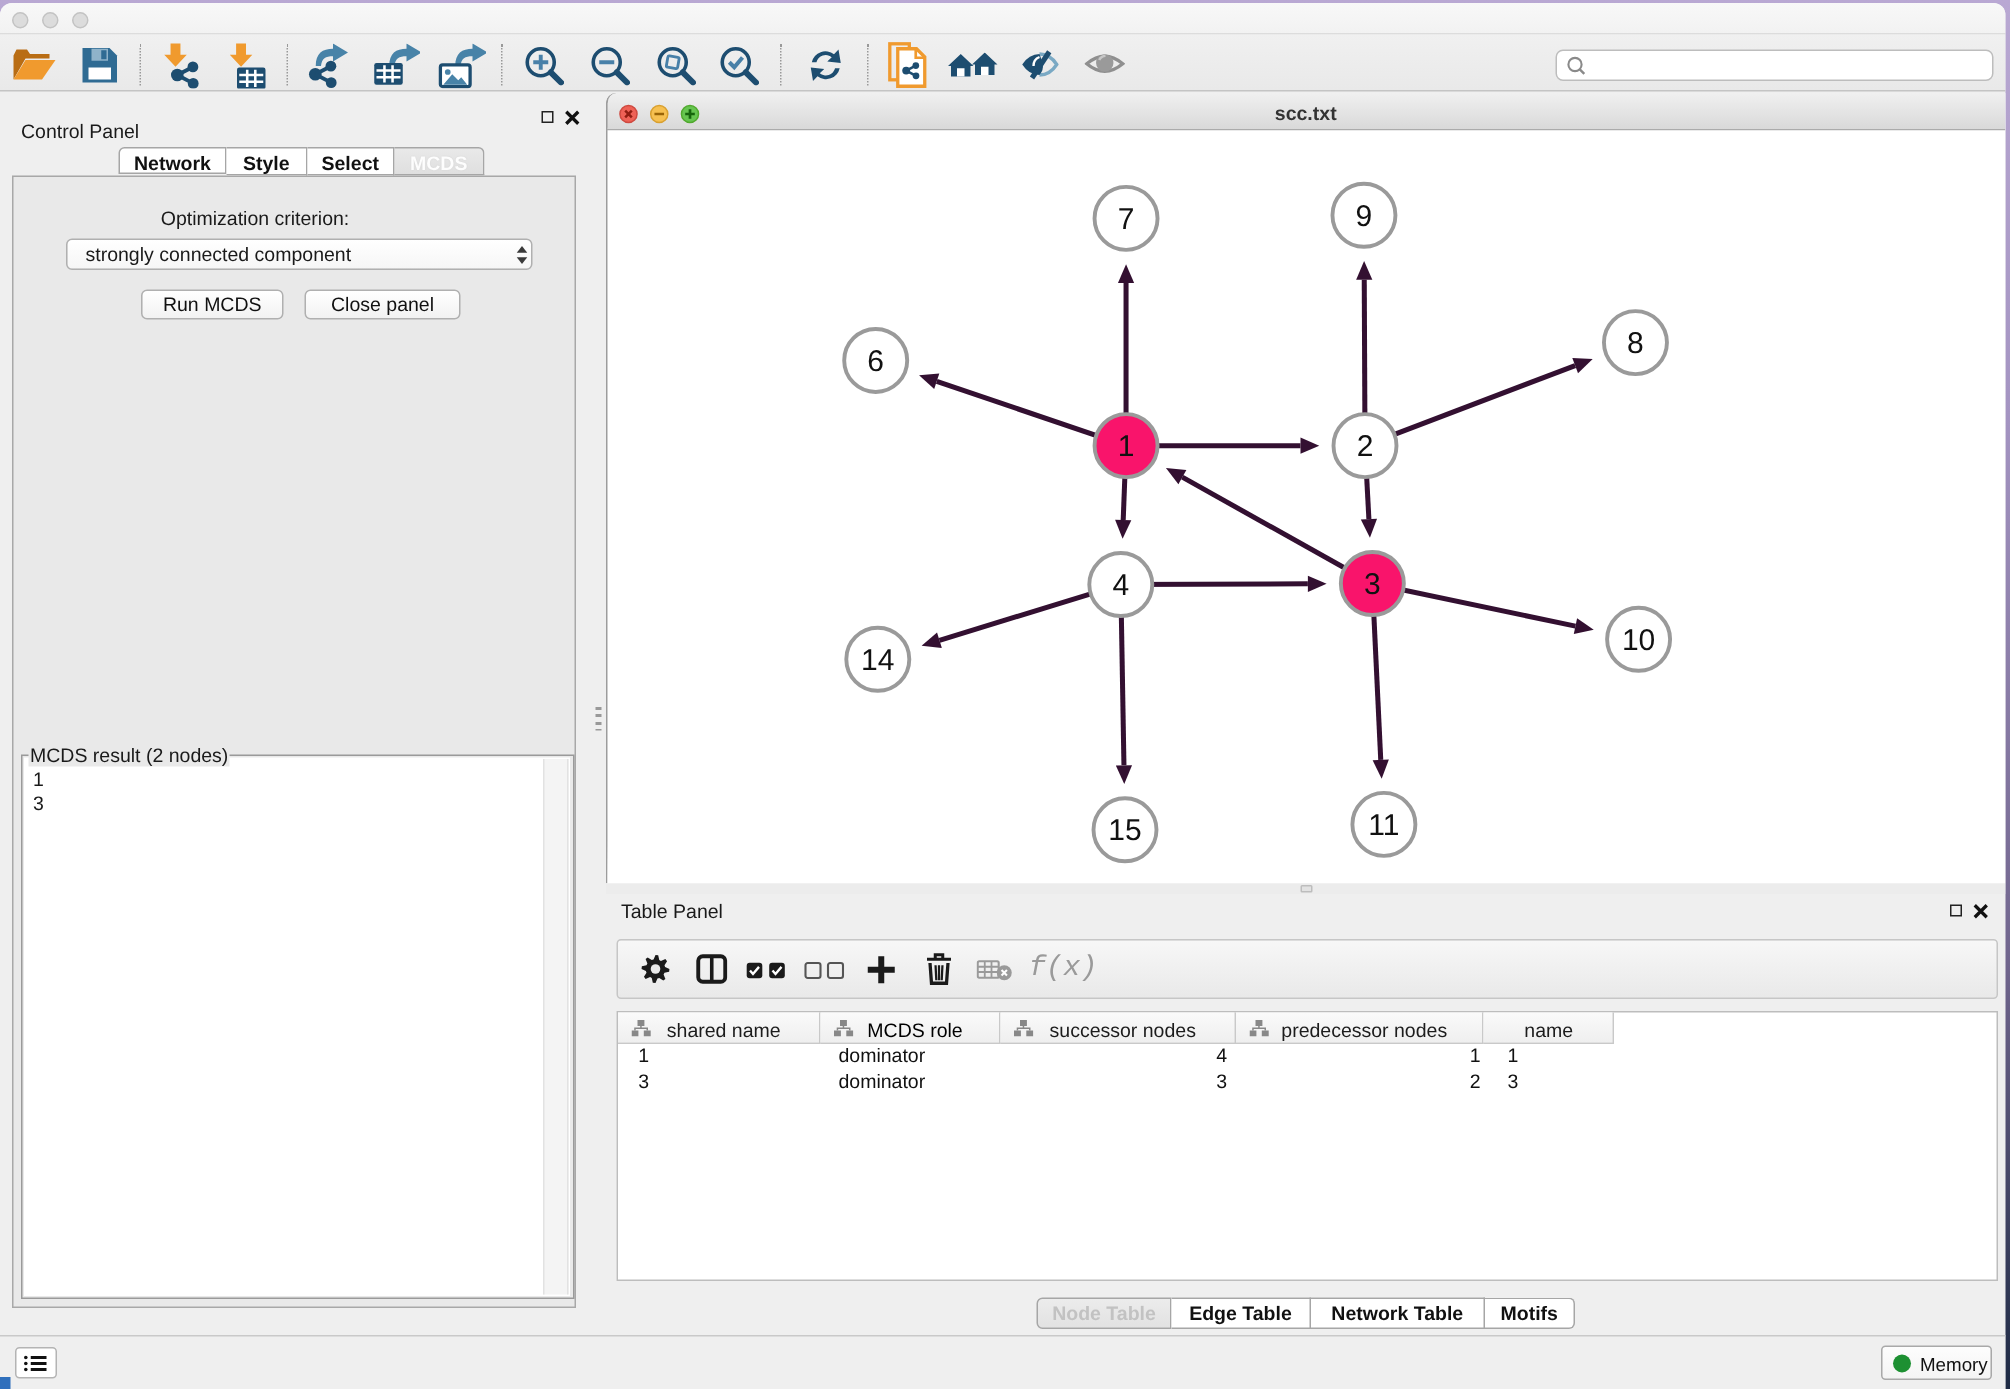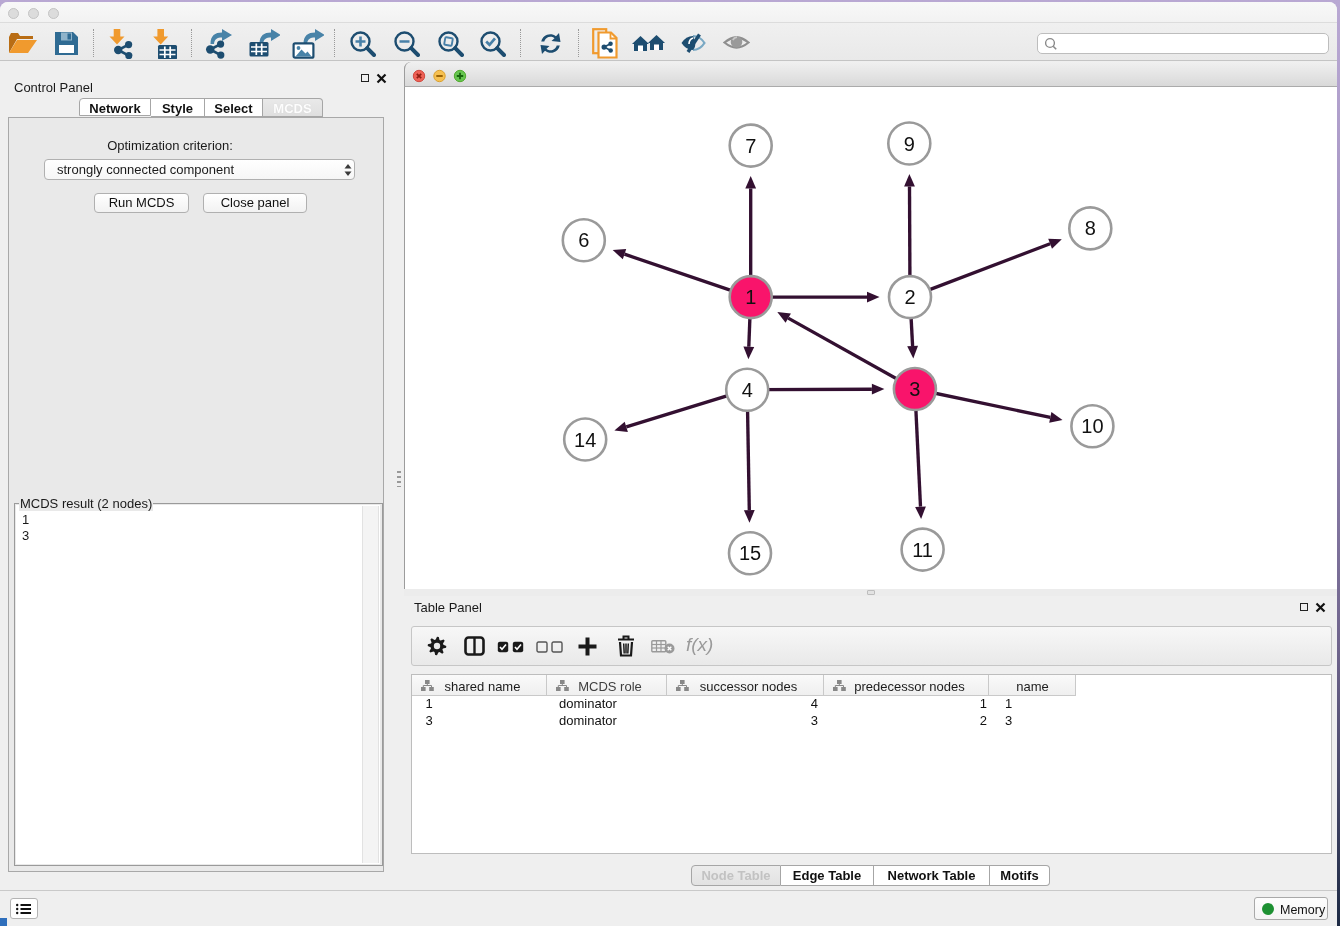--- a/index.html
+++ b/index.html
@@ -188,20 +188,21 @@
 <div class="abs" style="left:16px;top:505px;width:364px;height:359px;background:#fff;"></div>
 <div class="abs" style="left:362px;top:506px;width:17px;height:357px;background:#f4f4f4;border-left:1px solid #e2e2e2;border-right:1px solid #e2e2e2;"></div>
 <div class="abs t13" style="left:19px;top:496px;background:#e9e9e9;padding:0 1px;">MCDS result (2 nodes)</div>
 <div class="abs t13" style="left:22px;top:512px;">1</div>
 <div class="abs t13" style="left:22px;top:528px;">3</div>
 
 <div class="abs" style="left:397px;top:471px;width:4px;height:16px;background:repeating-linear-gradient(#999 0 2px,#efefef 2px 5px);"></div>
 
 <div class="abs" style="left:404px;top:62px;width:933px;height:527px;background:#fff;border-left:1px solid #9c9c9c;border-radius:7px 0 0 0;"></div>
 <div class="abs" style="left:404px;top:62px;width:933px;height:25px;background:linear-gradient(#f0f0f0,#d9d9d9);border-bottom:1px solid #ababab;border-left:1px solid #9c9c9c;border-radius:7px 0 0 0;"></div>
+<div class="abs" style="left:404px;top:68px;width:933px;text-align:center;font-size:13px;font-weight:700;color:#333;">scc.txt</div>
 <svg class="abs" style="left:412px;top:69px;" width="60" height="14" viewBox="0 0 60 14">
 <circle cx="7" cy="7" r="5.7" fill="#ee6156" stroke="#cf4a40" stroke-width="1"></circle>
 <path d="M4.8,4.8 L9.2,9.2 M9.2,4.8 L4.8,9.2" stroke="#911d12" stroke-width="1.7"></path>
 <circle cx="27.5" cy="7" r="5.7" fill="#f6c051" stroke="#d9a02f" stroke-width="1"></circle>
 <line x1="24.3" y1="7" x2="30.7" y2="7" stroke="#9a6407" stroke-width="1.8"></line>
 <circle cx="48" cy="7" r="5.7" fill="#66c550" stroke="#51a92e" stroke-width="1"></circle>
 <path d="M48,3.8 L48,10.2 M44.8,7 L51.2,7" stroke="#16650c" stroke-width="1.8"></path>
 </svg>
 <svg class="abs" style="left:404px;top:88px;" width="933" height="501" viewBox="0 0 933 501">
 <line x1="346.7" y1="209.1" x2="346.7" y2="100.6" stroke="#331031" stroke-width="3.35"></line>
@@ -304,21 +305,21 @@
         <rect x="0.8" y="0.8" width="14" height="11" rx="1" fill="none" stroke="#9a9a9a" stroke-width="1.4"></rect>
         <g stroke="#9a9a9a" stroke-width="1.2">
           <line x1="1" y1="4.5" x2="14.5" y2="4.5"></line>
           <line x1="1" y1="8" x2="14.5" y2="8"></line>
           <line x1="5.5" y1="1" x2="5.5" y2="12"></line>
           <line x1="10" y1="1" x2="10" y2="12"></line>
         </g>
         <circle cx="18.5" cy="8.5" r="5" fill="#9a9a9a"></circle>
         <path d="M16.7,6.7 L20.3,10.3 M20.3,6.7 L16.7,10.3" stroke="#fff" stroke-width="1.4"></path>
       </svg>
-<div class="abs" style="left:686px;top:634px;width:40px;font-size:19px;font-style:italic;color:#9a9a9a;font-family:Liberation Sans, sans-serif;">f(x)</div>
+<div class="abs" style="left:686px;top:634px;width:40px;font-size:19px;font-style:italic;color:#9a9a9a;font-family:Liberation Mono, monospace;">f(x)</div>
 
 <div class="abs" style="left:411px;top:674px;width:921px;height:180px;background:#fff;border:1px solid #bdbdbd;"></div>
 <div class="abs" style="left:412px;top:675px;width:135px;height:21px;background:linear-gradient(#fafafa,#efefef);border-right:1px solid #c9c9c9;border-bottom:1px solid #c9c9c9;"></div>
 <svg class="abs" style="left:421px;top:680px;" width="13" height="11" viewBox="0 0 13 11">
         <g fill="#888">
           <rect x="4" y="0" width="4.6" height="4"></rect>
           <rect x="0" y="7" width="4.6" height="4"></rect>
           <rect x="8.2" y="7" width="4.6" height="4"></rect>
         </g>
         <path d="M6.3,4 V5.5 M2.3,7 V5.5 H10.5 V7" fill="none" stroke="#888" stroke-width="1"></path>
@@ -326,21 +327,21 @@
 <div class="abs" style="left:418px;top:679px;width:129px;text-align:center;font-size:13px;color:#1c1c1c;">shared name</div>
 <div class="abs" style="left:547px;top:675px;width:119.5px;height:21px;background:linear-gradient(#fafafa,#efefef);border-right:1px solid #c9c9c9;border-bottom:1px solid #c9c9c9;"></div>
 <svg class="abs" style="left:556px;top:680px;" width="13" height="11" viewBox="0 0 13 11">
         <g fill="#888">
           <rect x="4" y="0" width="4.6" height="4"></rect>
           <rect x="0" y="7" width="4.6" height="4"></rect>
           <rect x="8.2" y="7" width="4.6" height="4"></rect>
         </g>
         <path d="M6.3,4 V5.5 M2.3,7 V5.5 H10.5 V7" fill="none" stroke="#888" stroke-width="1"></path>
       </svg>
-<div class="abs" style="left:553px;top:679px;width:114px;text-align:center;font-size:13px;color:#404040;">MCDS role</div>
+<div class="abs" style="left:553px;top:679px;width:114px;text-align:center;font-size:13px;color:#000000;">MCDS role</div>
 <div class="abs" style="left:666.5px;top:675px;width:157.5px;height:21px;background:linear-gradient(#fafafa,#efefef);border-right:1px solid #c9c9c9;border-bottom:1px solid #c9c9c9;"></div>
 <svg class="abs" style="left:675.5px;top:680px;" width="13" height="11" viewBox="0 0 13 11">
         <g fill="#888">
           <rect x="4" y="0" width="4.6" height="4"></rect>
           <rect x="0" y="7" width="4.6" height="4"></rect>
           <rect x="8.2" y="7" width="4.6" height="4"></rect>
         </g>
         <path d="M6.3,4 V5.5 M2.3,7 V5.5 H10.5 V7" fill="none" stroke="#888" stroke-width="1"></path>
       </svg>
 <div class="abs" style="left:672.5px;top:679px;width:152px;text-align:center;font-size:13px;color:#1c1c1c;">successor nodes</div>

